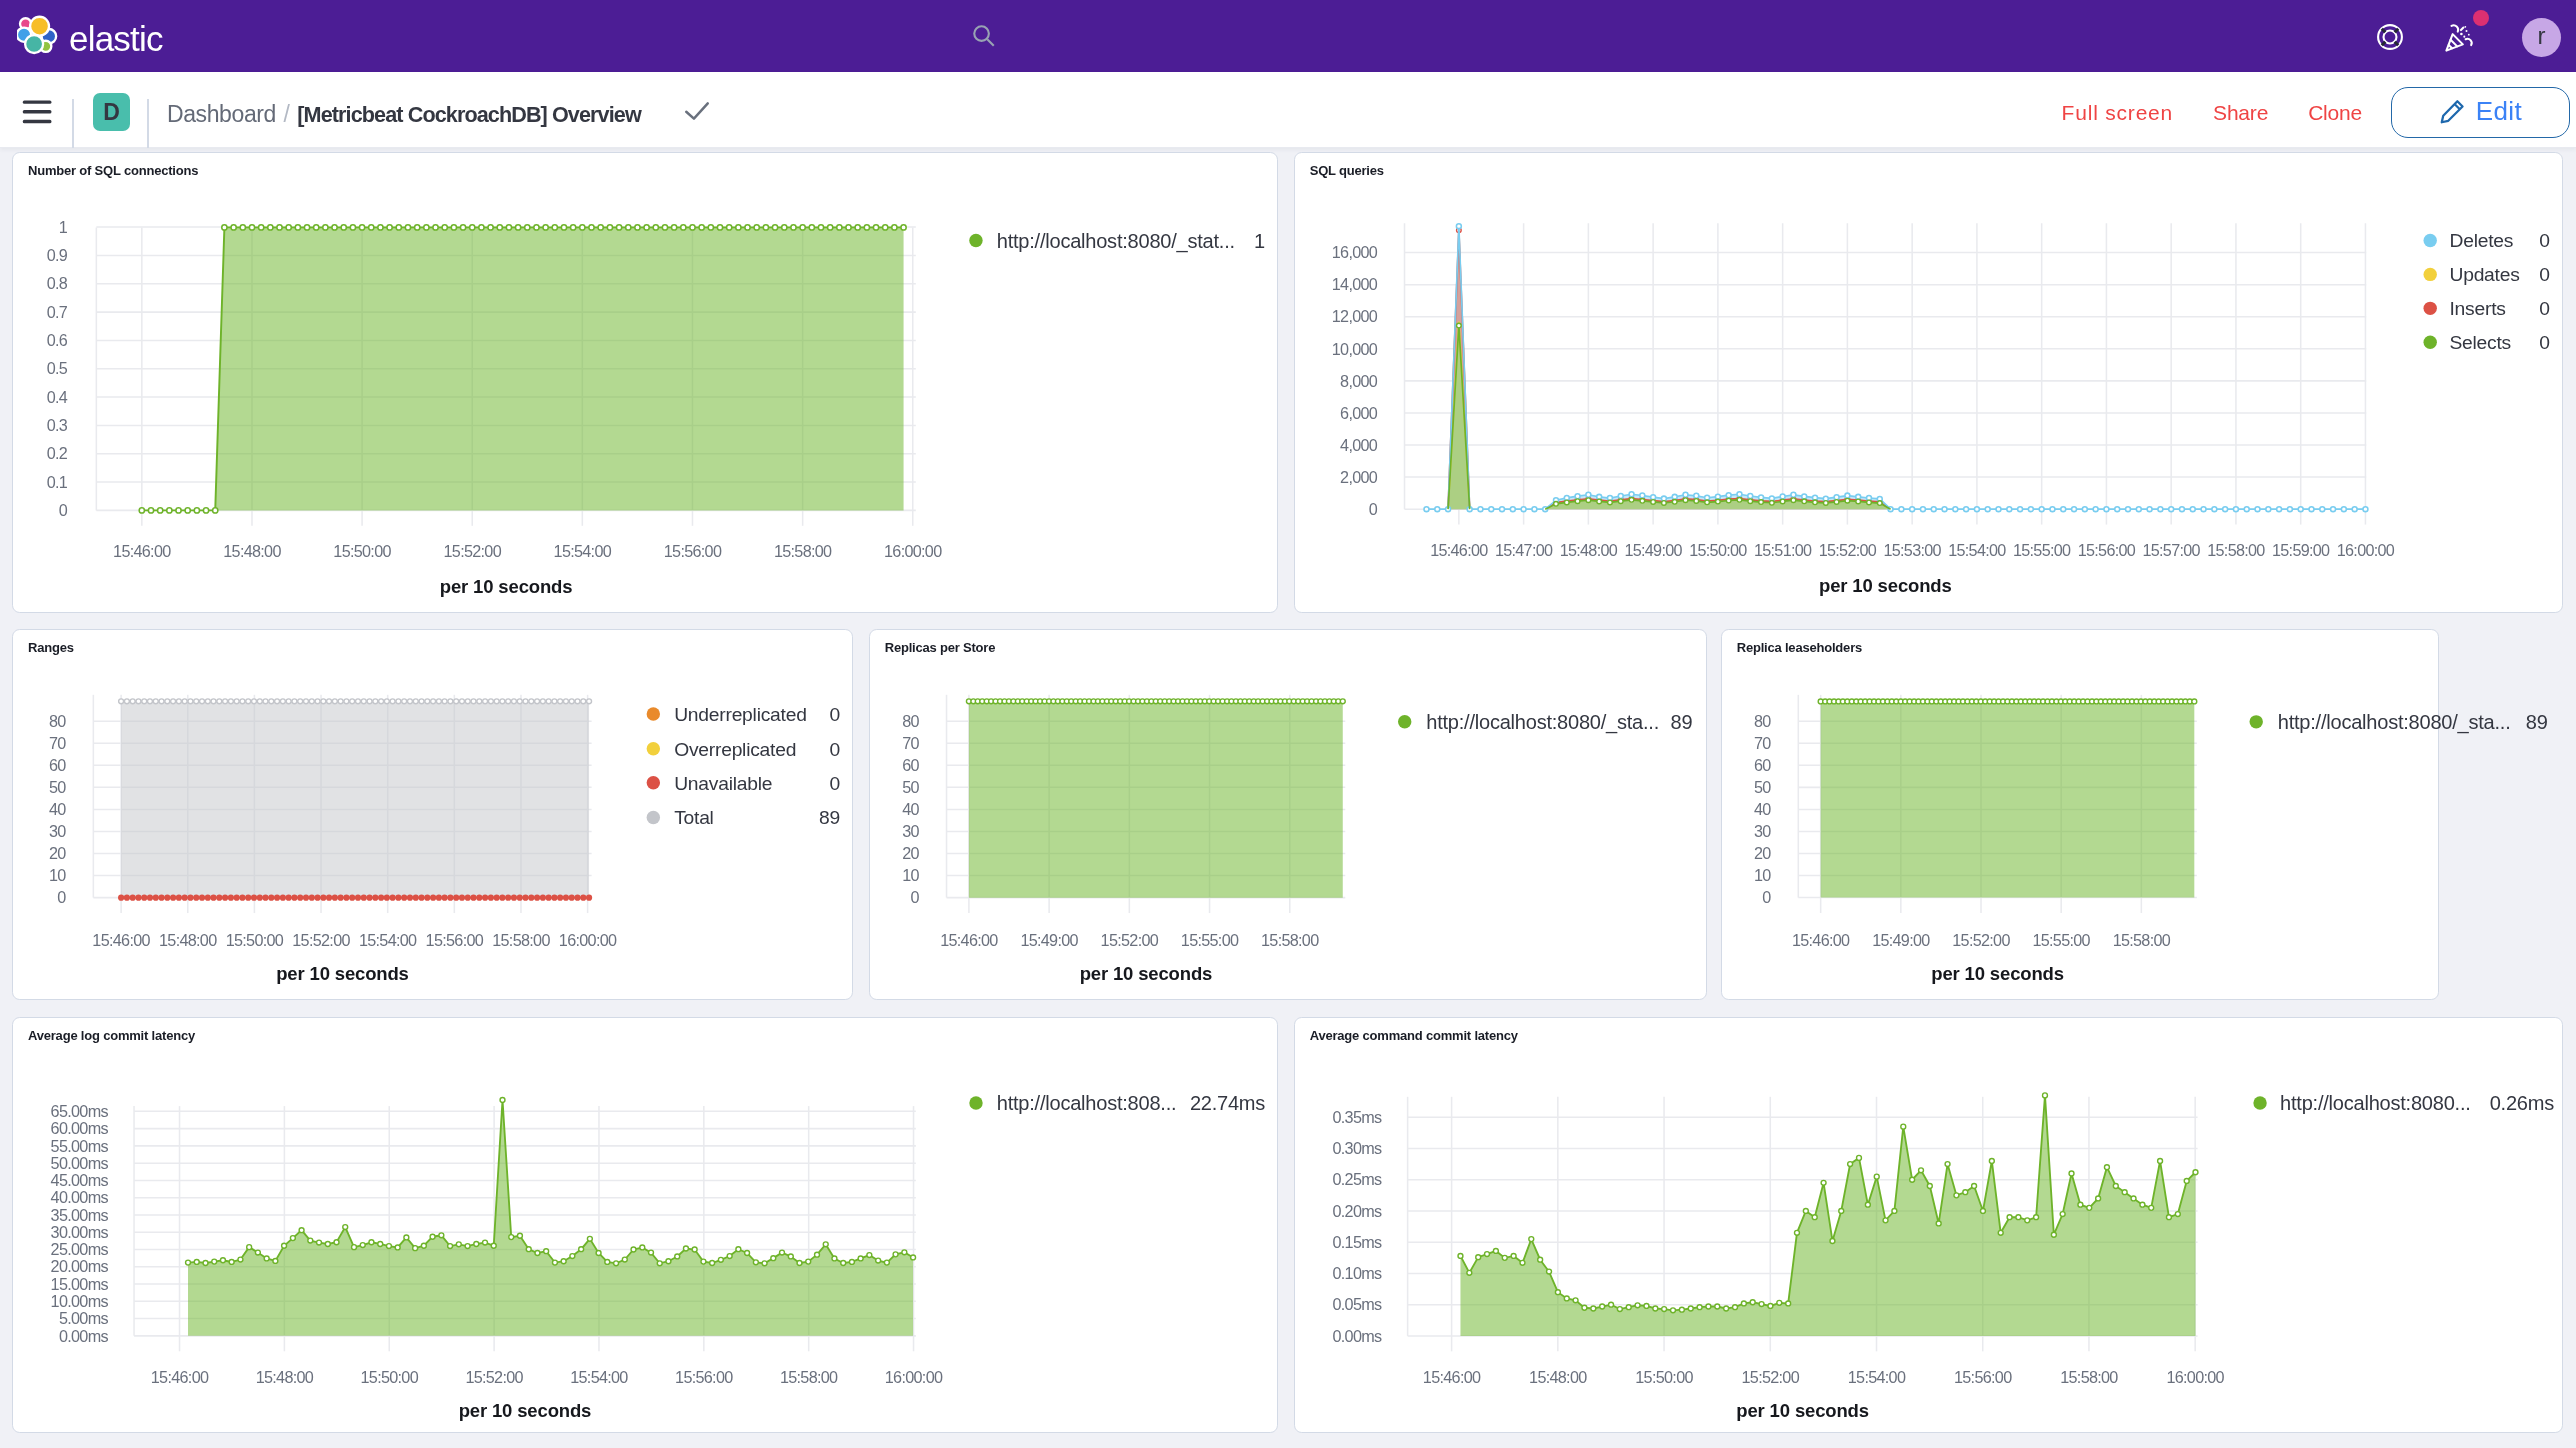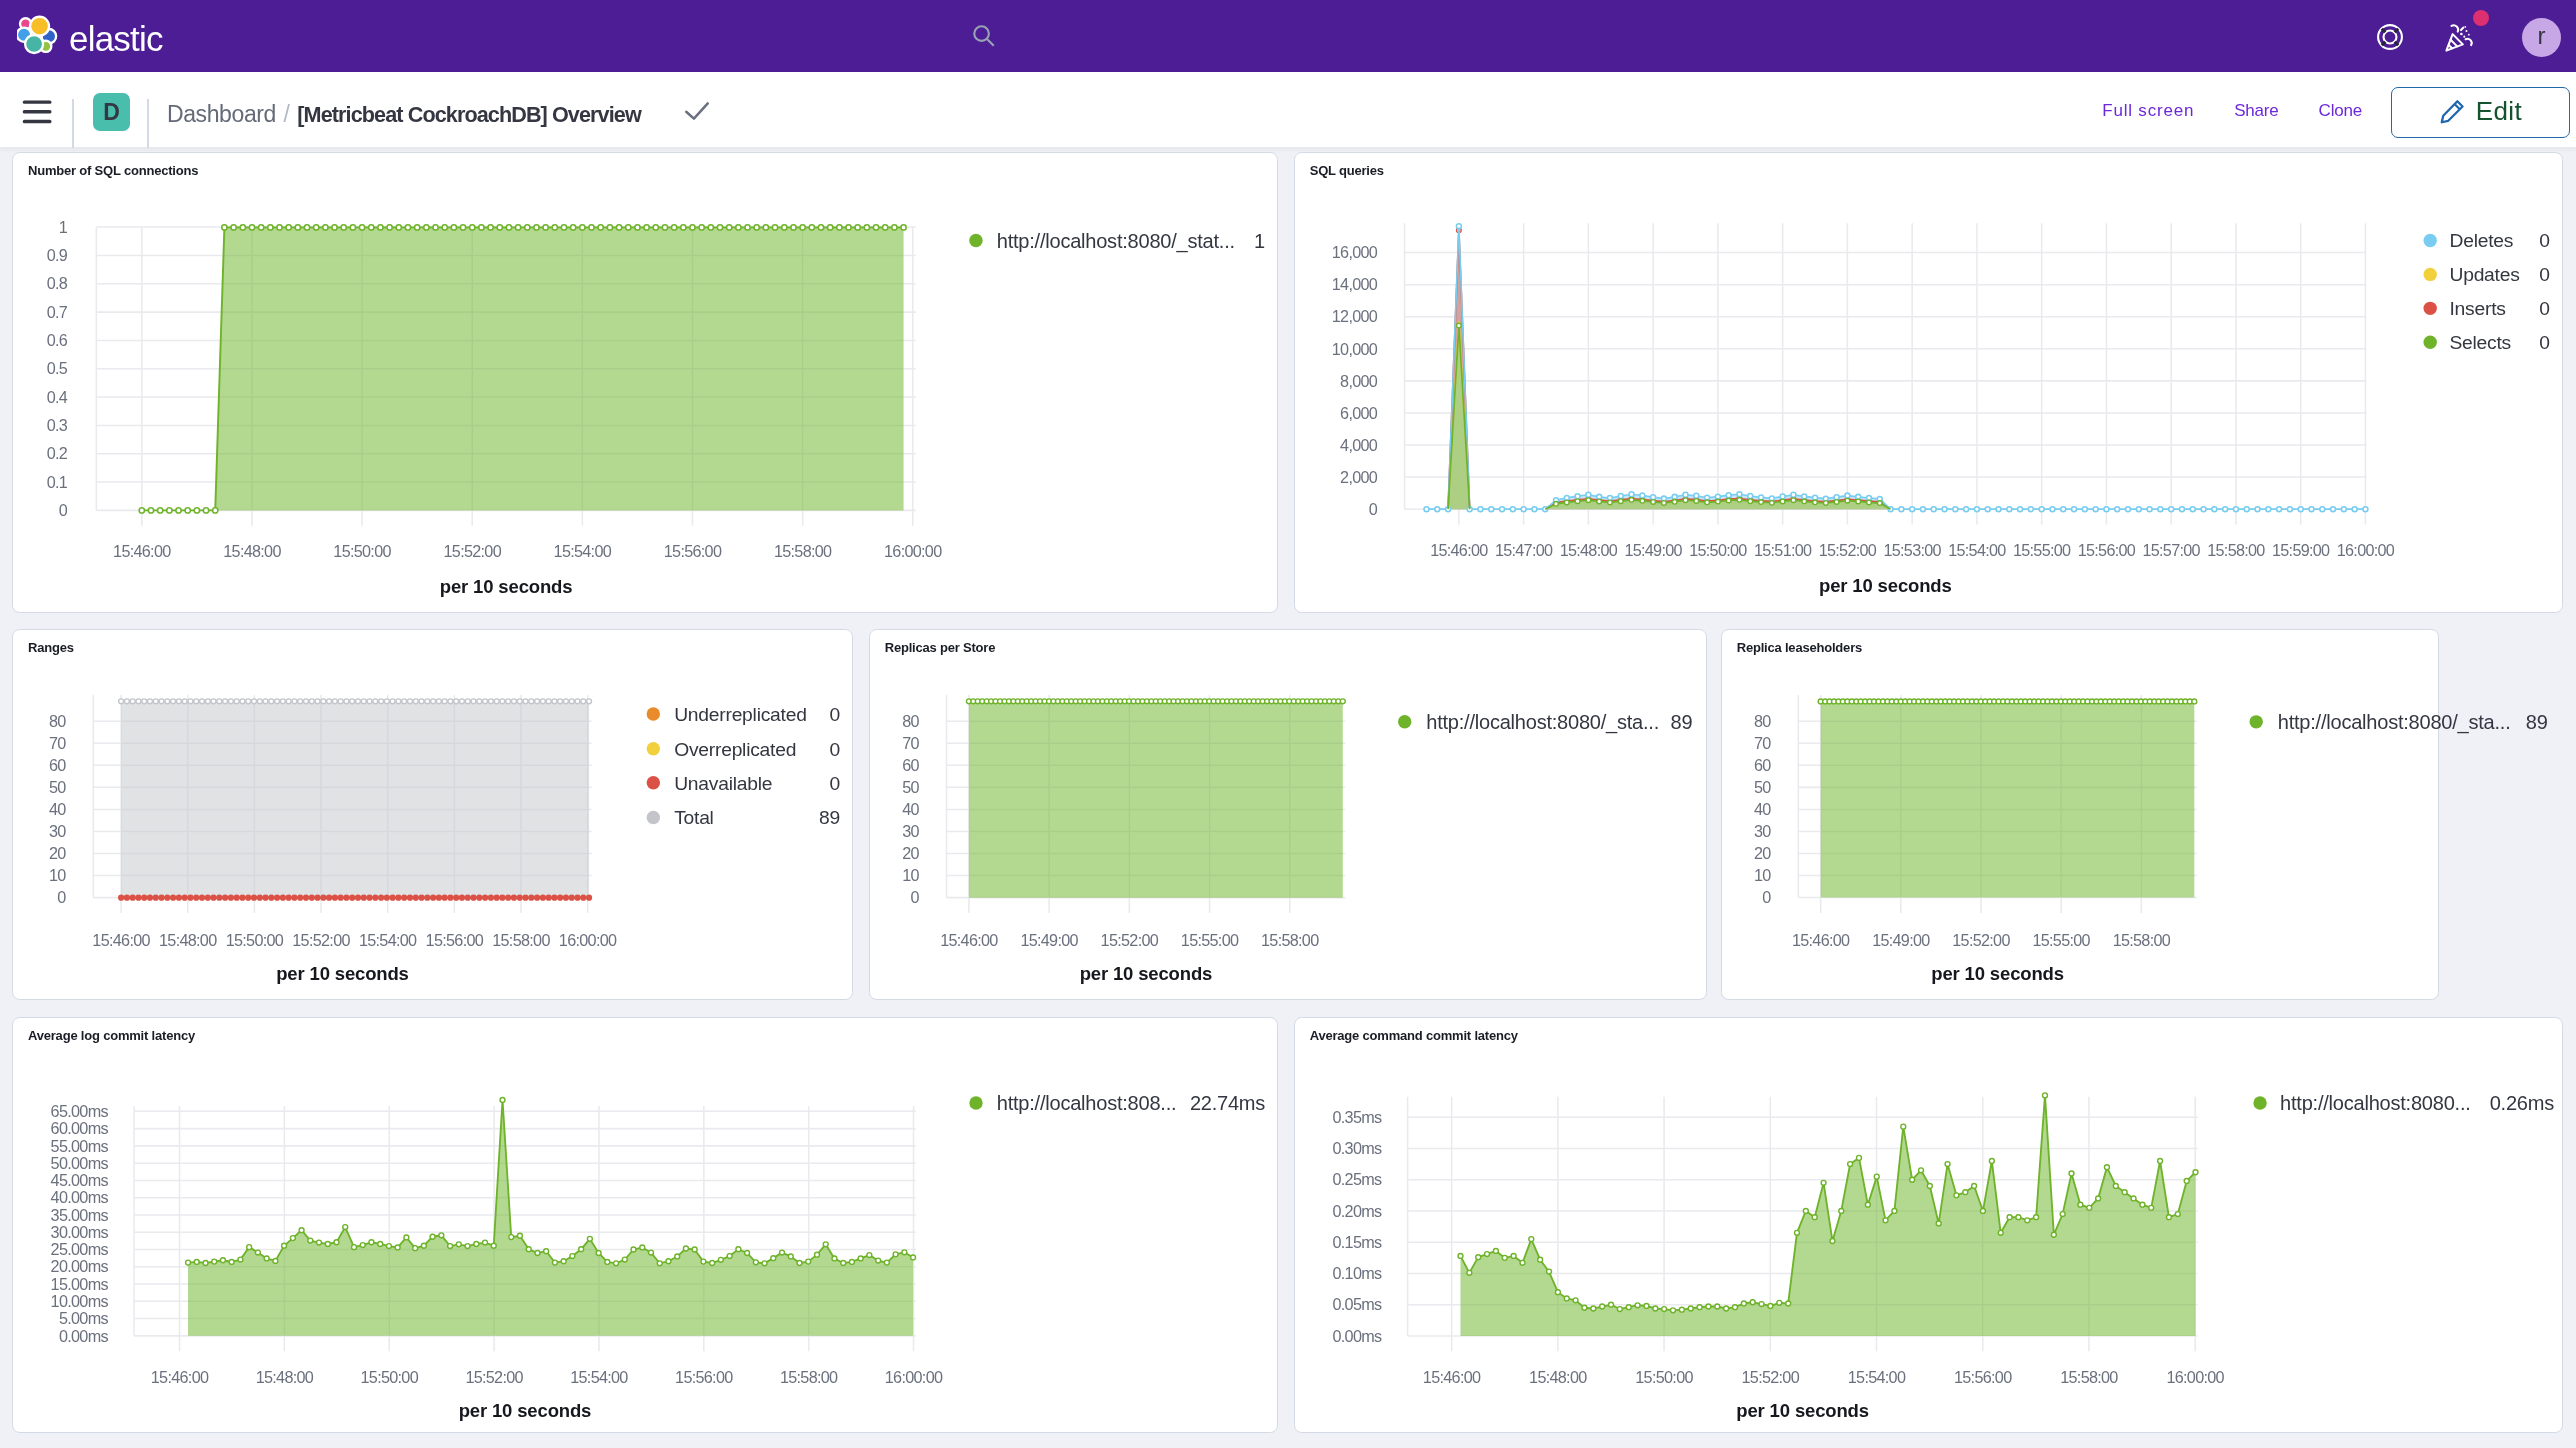--- a/index.html
+++ b/index.html
@@ -6,24 +6,24 @@
 .elastictxt { position:absolute; left:69px; top:18.5px; font-size:35px; font-weight:500; letter-spacing:-0.8px; color:#fff; }
 #search { position:absolute; left:963px; top:11.6px; width:646px; height:48px; border:1.5px solid #575c66; border-radius:5.4px; background:rgba(255,255,255,0.04); }
 #search span { position:absolute; left:48px; top:10.8px; font-size:21.6px; color:#8d939e; letter-spacing:-0.2px; }
 #avatar { position:absolute; left:2522px; top:18px; width:39px; height:39px; border-radius:50%; background:#c7a7e6; color:#343741; font-size:24px; text-align:center; line-height:36px; }
 #subnav { position:absolute; left:0; top:72px; width:2576px; height:76px; background:#fff; border-bottom:1.5px solid #e8eaf0; box-shadow:0 2.3px 3.9px rgba(50,60,90,0.06); }
 .vsep { position:absolute; top:27px; width:1.5px; height:49px; background:#d3dae6; }
 #dbadge { position:absolute; left:93px; top:21px; width:37px; height:38px; border-radius:7px; background:#49beac; color:#343741; font-weight:bold; font-size:23px; text-align:center; line-height:38px; }
 #crumbs { position:absolute; left:167px; top:28.5px; font-size:23px; color:#646a77; letter-spacing:-0.4px; white-space:nowrap;text-align:center; }
 #crumbs b { color:#343741; font-size:21.6px; letter-spacing:-0.9px; }
 #crumbs .sl { color:#b3b9c4; padding:0 7.7px; }
-#navlinks { position:absolute; top:29px; right:214px; font-size:17px; color:#6d28d9; letter-spacing:-0.2px; white-space:nowrap; }
+#navlinks { position:absolute; top:29px; right:214px; font-size:21px; color:#ef4444; letter-spacing:-0.2px; white-space:nowrap; }
 #navlinks span { margin-left:40px; }
 #navlinks .fs { margin-left:0; letter-spacing:0.8px; }
-#editbtn { position:absolute; left:2391px; top:14.7px; width:179px; height:51px; border:1.9px solid #2368a8; border-radius:7px; color:#14532d; font-size:26px; letter-spacing:0.4px; text-align:center; line-height:47px; }
+#editbtn { position:absolute; left:2391px; top:14.7px; width:179px; height:51px; border:1.9px solid #2368a8; border-radius:17px; color:#3b82f6; font-size:26px; letter-spacing:0.4px; text-align:center; line-height:47px; }
 .panel { position:absolute; background:#fff; border:1.5px solid #d3dae6; border-radius:7.7px; }
 .ptitle { position:absolute; left:14.7px; top:10px; font-size:13px; font-weight:bold; letter-spacing:-0.2px; color:#1a1d26; }
 </style></head>
 <body>
 <div id="topnav">
 <svg width="42" height="45" viewBox="0 0 54 58" style="position:absolute;left:17px;top:13px">
 <g stroke="#fff" stroke-width="3">
 <circle cx="11" cy="14" r="7.2" fill="#e8488b"></circle>
 <circle cx="9" cy="28" r="9.2" fill="#41a0e8"></circle>
 <circle cx="41" cy="30" r="9.4" fill="#3064c8"></circle>

